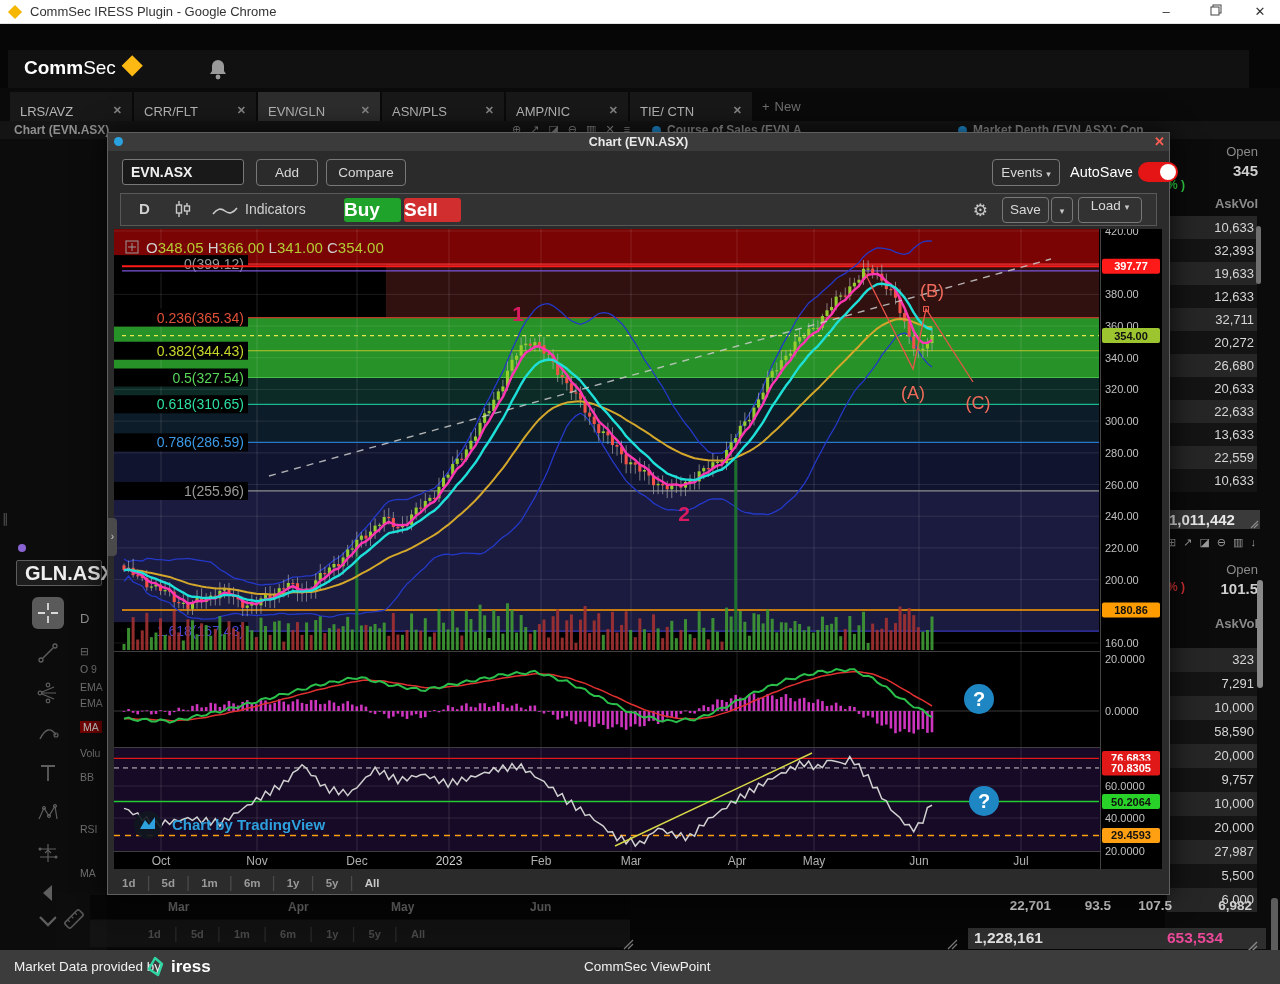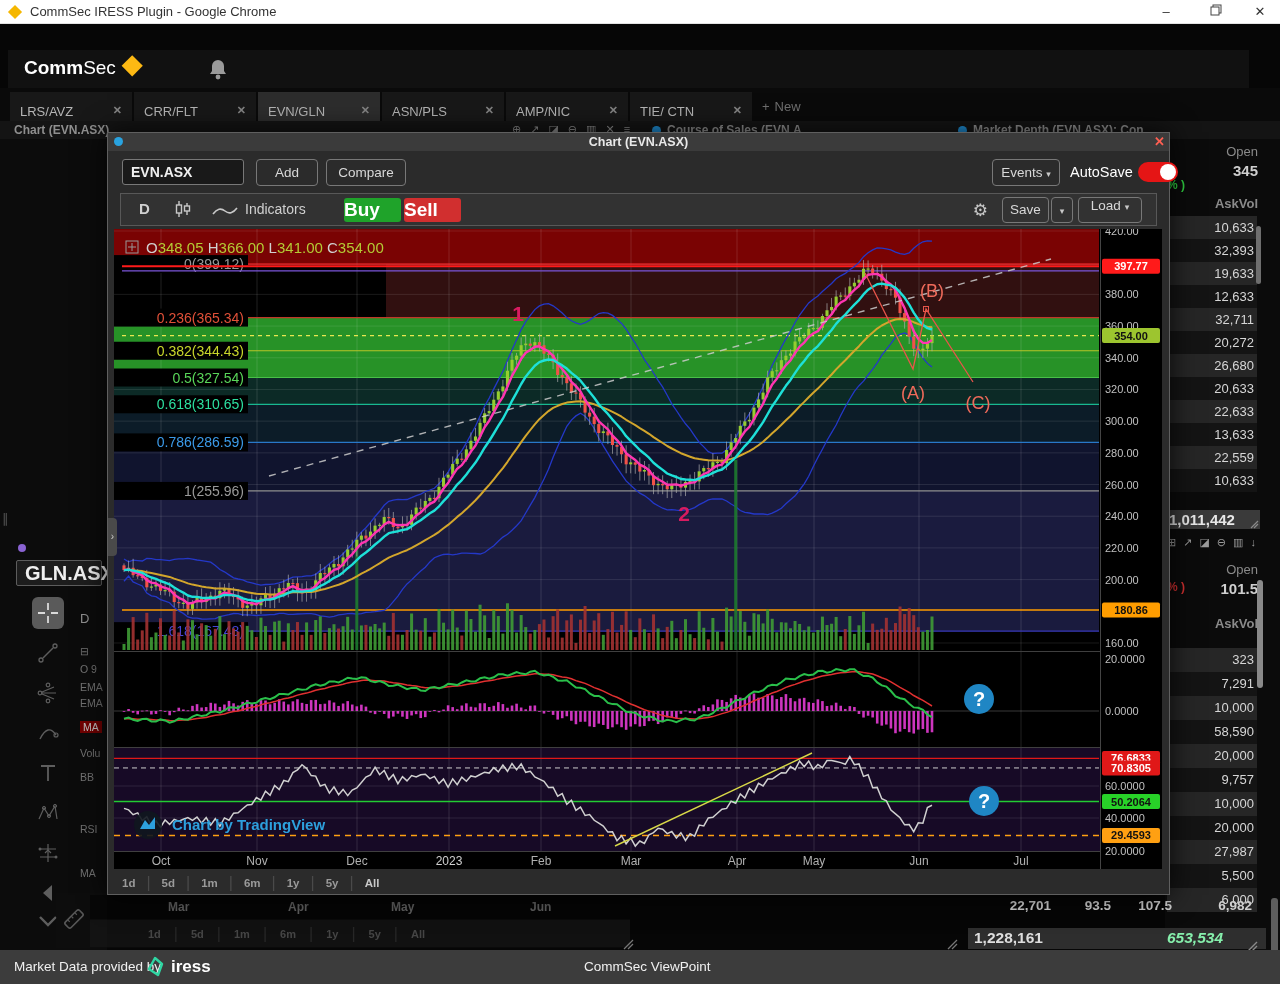--- a/index.html
+++ b/index.html
@@ -327,21 +327,21 @@
     <div class="abs thumb" style="left:91px;top:87px;width:5px;height:58px;"></div>
     <div class="abs thumb" style="left:92px;top:441px;width:6px;height:108px;background:#8a8a8a;"></div>
   </div>
 
   <div class="abs qnum" style="left:971px;top:898px;width:80px;">22,701</div>
   <div class="abs qnum" style="left:1061px;top:898px;width:50px;">93.5</div>
   <div class="abs qnum" style="left:1121px;top:898px;width:51px;">107.5</div>
   <div class="abs qnum" style="left:1200px;top:898px;width:52px;">6,982</div>
   <div class="abs totalsbar">
     <span class="abs" style="left:6px;top:1px;">1,228,161</span>
-    <span class="abs" style="right:43px;top:1px;color:#86efac;font-style:italic;">653,534</span>
+    <span class="abs" style="right:43px;top:1px;color:#ec4899;">653,534</span>
   </div>
   <svg class="abs" style="left:1246px;top:940px;" width="12" height="12" viewBox="0 0 12 12">
       <path d="M2 11 L11 2 M6 11 L11 6" stroke="#8a8a8a" stroke-width="1.4"></path>
     </svg>
   <div class="abs thumb" style="left:1271px;top:898px;width:7px;height:80px;background:#5d5d5d;"></div>
 
   <div class="abs minipanel">
     <svg class="abs" style="left:4px;top:12px;" width="28" height="28" viewBox="0 0 28 28">
         <g transform="rotate(-45 14 14)">
           <rect x="4" y="10" width="20" height="8" rx="2" fill="none" stroke="#8a8a8a" stroke-width="1.6"></rect>

